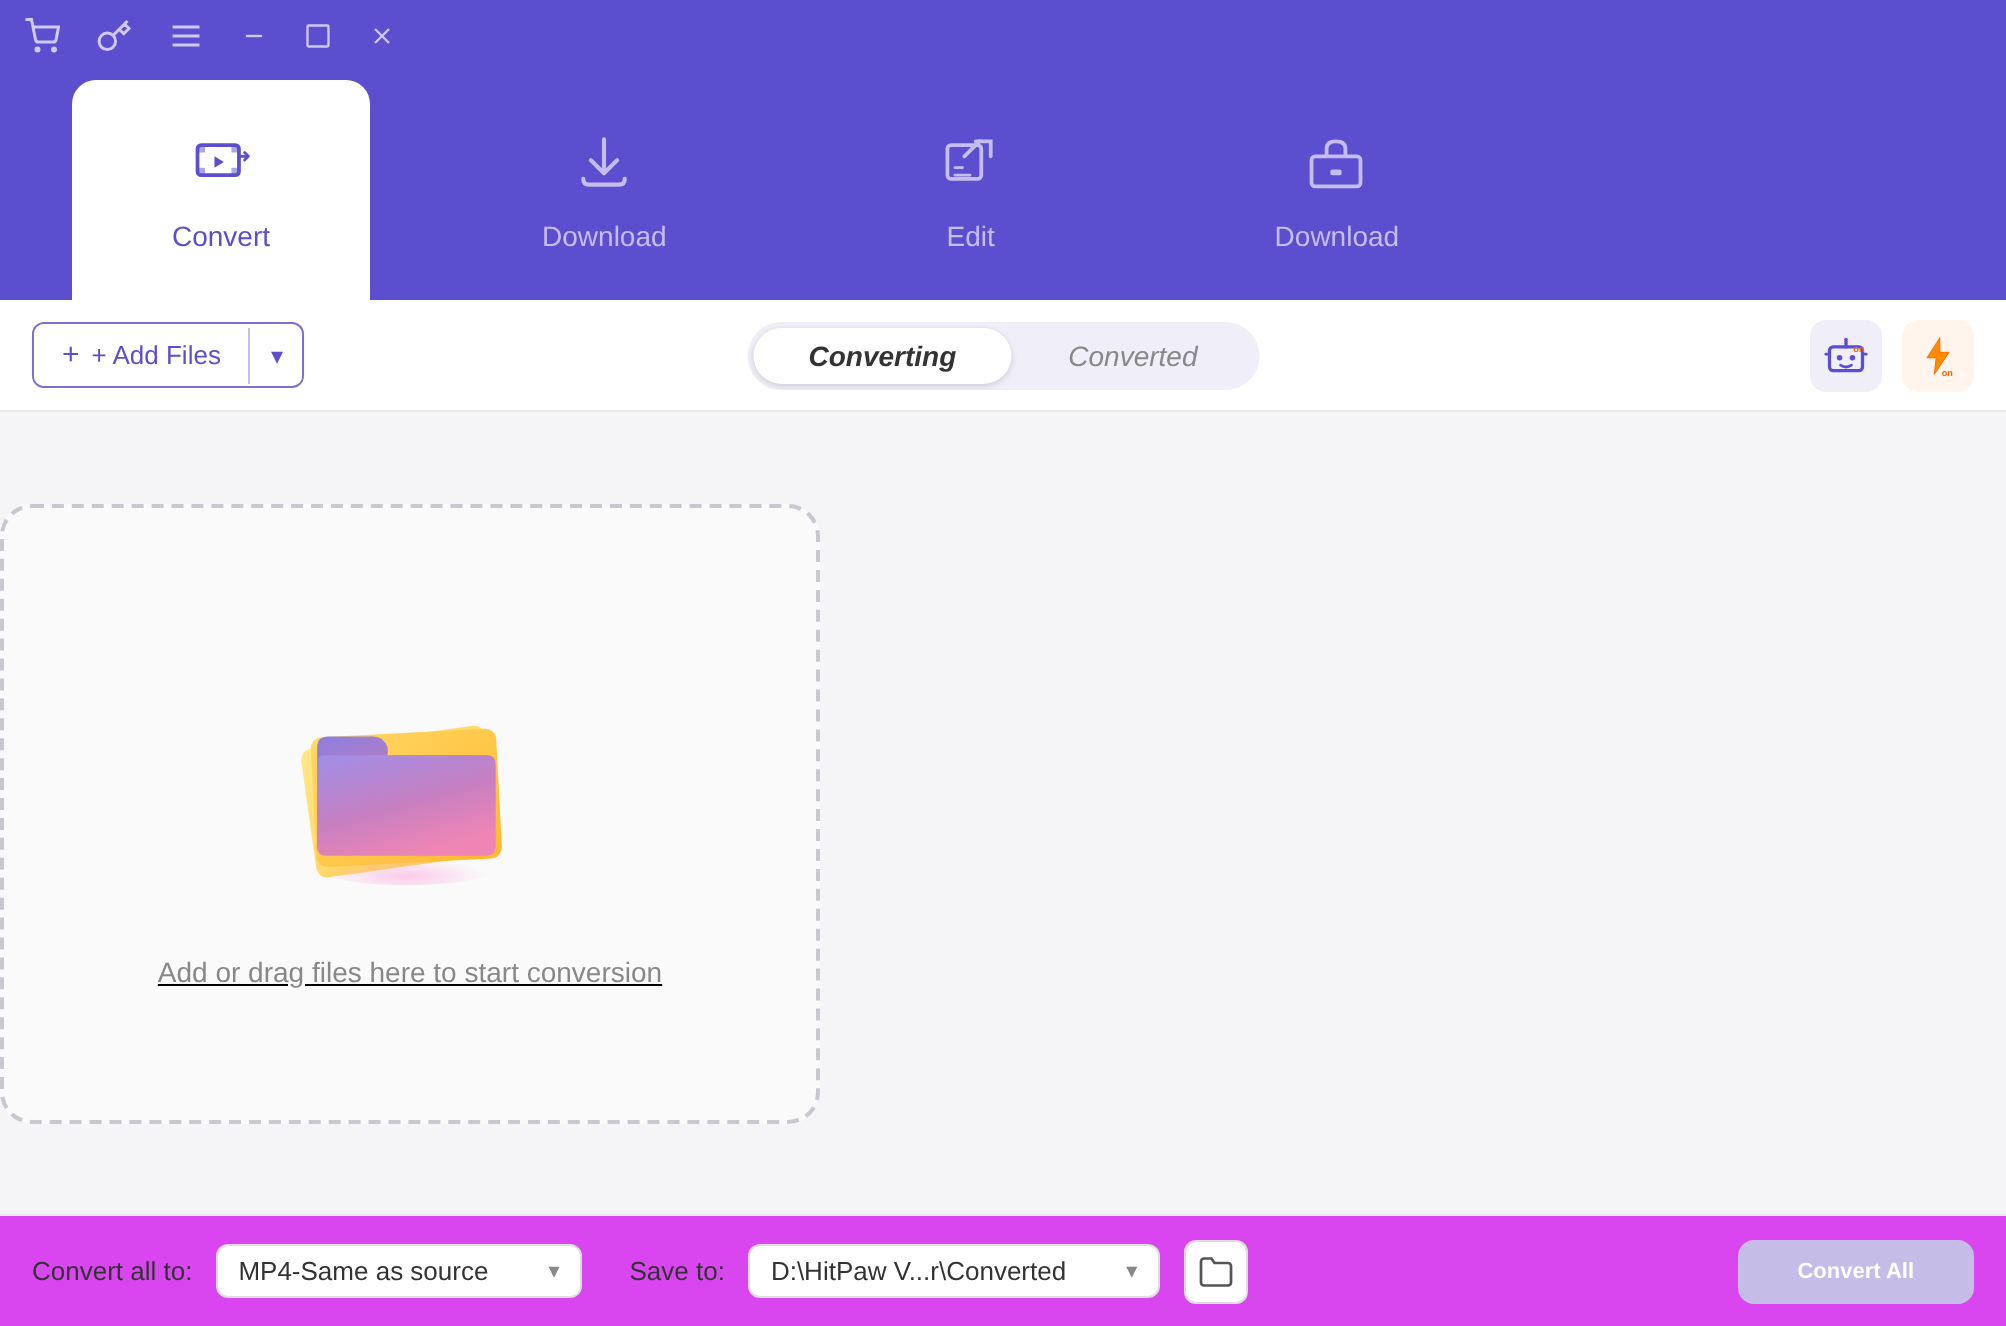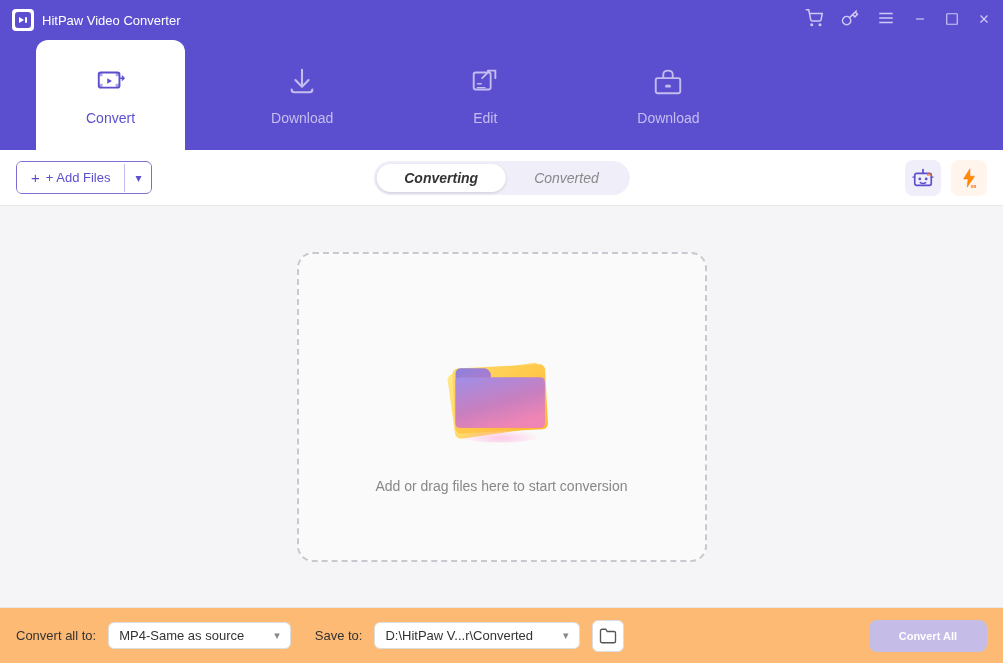--- a/index.html
+++ b/index.html
@@ -166,23 +166,24 @@
       align-items: center;
       justify-content: center;
       cursor: pointer;
     }
 
     
     .main-content {
       background: #f5f5f7;
       display: flex;
       align-items: center;
-      justify-content: center;
+      justify-content: flex-start;
       height: calc(663px - 40px - 110px - 56px - 56px);
       position: relative;
+      text-decoration: underline;
     }
     .drop-zone {
       width: 410px;
       height: 310px;
       border: 2px dashed #c8c8d0;
       border-radius: 16px;
       display: flex;
       flex-direction: column;
       align-items: center;
       justify-content: center;
@@ -200,21 +201,21 @@
       font-size: 14px;
     }
 
     
     .bottom-bar {
       position: absolute;
       bottom: 0;
       left: 0;
       right: 0;
       height: 56px;
-      background: #fdba74;
+      background: #d946ef;
       border-top: 1px solid #e8e8e8;
       display: flex;
       align-items: center;
       padding: 0 16px;
       gap: 12px;
     }
     .bottom-label {
       color: #333;
       font-size: 13px;
       white-space: nowrap;
@@ -261,30 +262,20 @@
     
     .folder-svg {
       width: 150px;
       height: 130px;
     }
   </style>
 </head>
 <body>
 
 <div class="title-bar">
-  <div class="title-bar-left">
-    <div class="app-logo">
-      <svg viewBox="0 0 16 16" fill="none">
-        <rect width="16" height="16" rx="3" fill="#5b4fcf"></rect>
-        <path d="M4 5 L9 8 L4 11 Z" fill="white"></path>
-        <rect x="10" y="5" width="2" height="6" rx="1" fill="white"></rect>
-      </svg>
-    </div>
-    <span class="app-title">HitPaw Video Converter</span>
-  </div>
   <div class="title-bar-right">
     <span class="title-bar-icon">
       <svg width="18" height="18" viewBox="0 0 24 24" fill="none" stroke="#d0c8f5" stroke-width="2">
         <circle cx="9" cy="21" r="1"></circle>
           <circle cx="20" cy="21" r="1"></circle>
         <path d="M1 1h4l2.68 13.39a2 2 0 0 0 2 1.61h9.72a2 2 0 0 0 2-1.61L23 6H6"></path>
       </svg>
     </span>
     <span class="title-bar-icon">
       <svg width="18" height="18" viewBox="0 0 24 24" fill="none" stroke="#d0c8f5" stroke-width="2">

